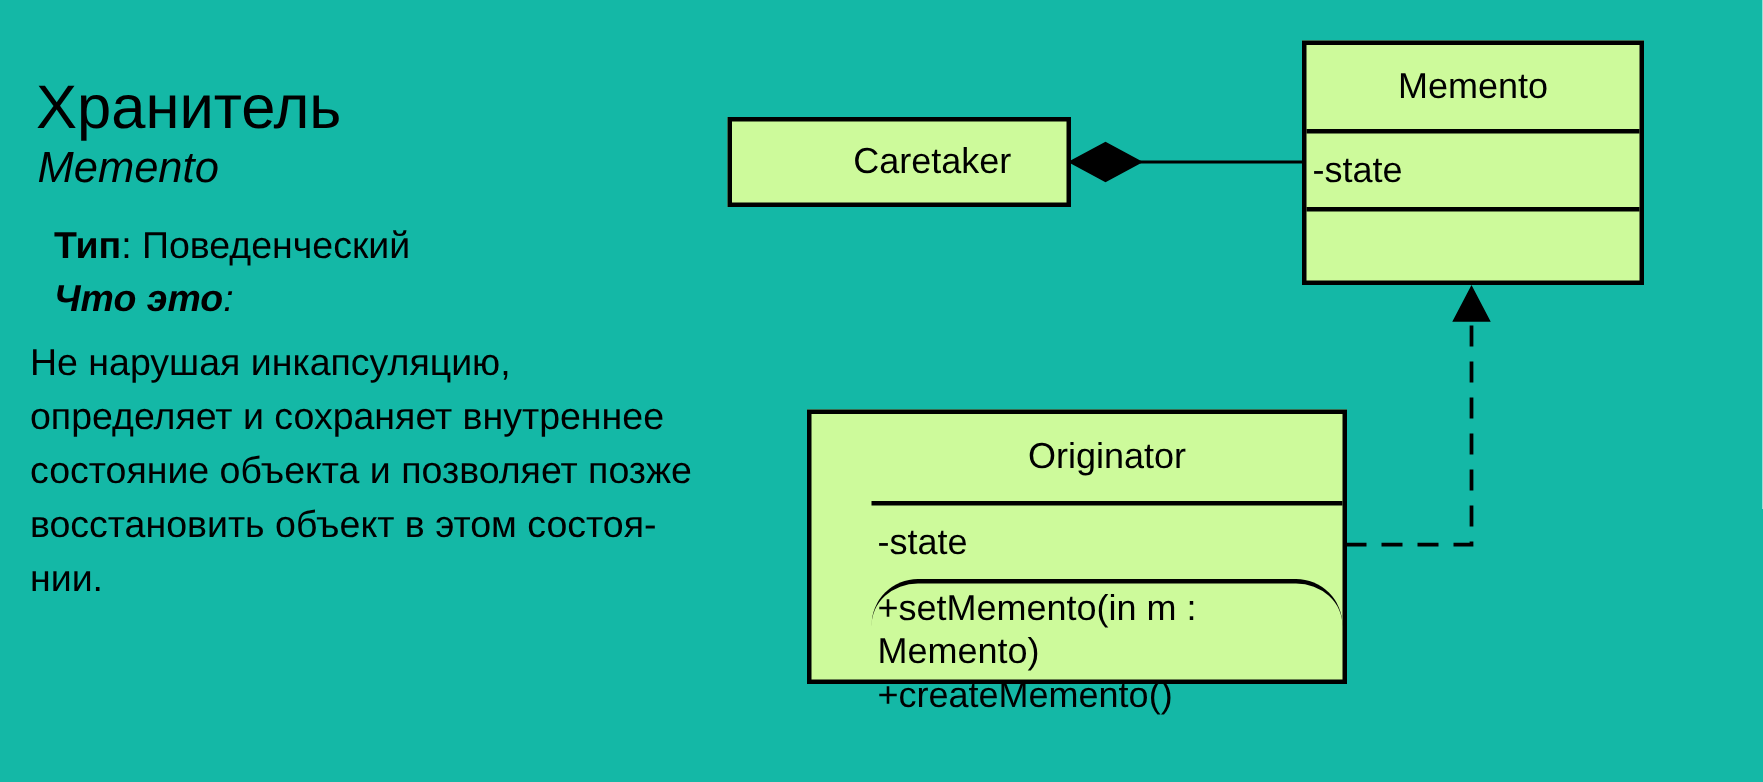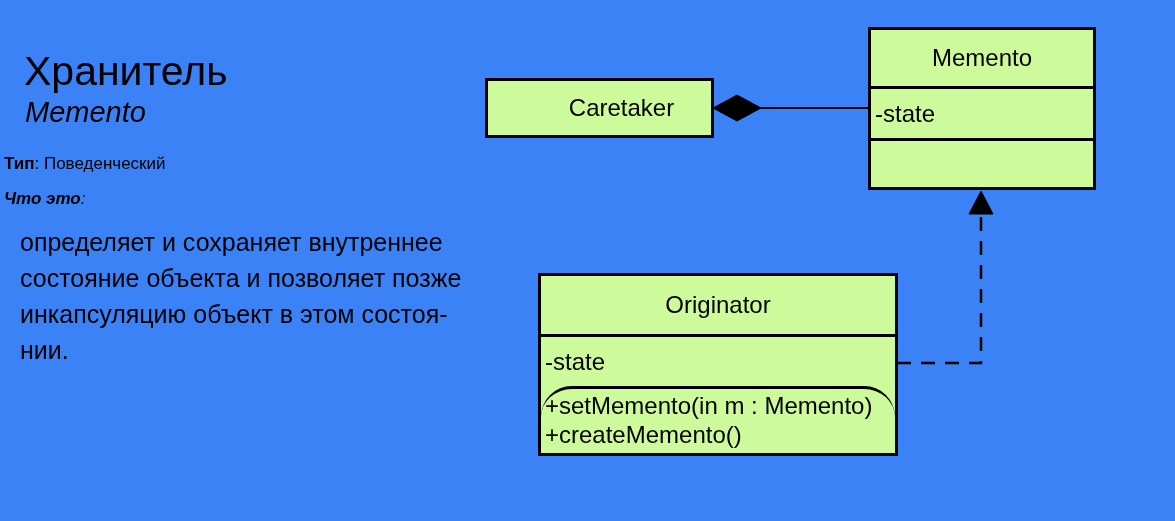--- a/index.html
+++ b/index.html
@@ -10,21 +10,21 @@
   body {
     --class-fill: #cdfa9b;
     --line-color: #000000;
     font-family: "Liberation Sans", sans-serif;
     color: #000000;
   }
   .canvas {
     position: relative;
     width: 1175px;
     height: 521px;
-    background: #3b82f6;
+    background: #14b8a6;
     overflow: hidden;
   }
 
   
   .pattern-title {
     position: absolute;
     left: 24px;
     top: 50px;
     font-size: 41px;
     line-height: 1.05;
@@ -34,22 +34,22 @@
   .pattern-subtitle {
     position: absolute;
     left: 25px;
     top: 96px;
     font-size: 29px;
     font-style: italic;
     white-space: nowrap;
   }
   .meta-line {
     position: absolute;
-    left: 4px;
-    font-size: 17px;
+    left: 36px;
+    font-size: 25px;
     line-height: 30px;
     white-space: nowrap;
   }
   .meta-line .bold { font-weight: 700; }
   #type-line { top: 149px; }
   #what-line { top: 184px; font-style: italic; }
   .description {
     position: absolute;
     left: 20px;
     top: 224px;
@@ -89,21 +89,21 @@
   }
 
   #caretaker-box { left: 485px; top: 78px;  width: 229px; height: 60px; }
   #caretaker-box .uml-title { height: 54px; margin-left: 44px; }
 
   #memento-box   { left: 868px; top: 27px;  width: 228px; height: 163px; }
   #memento-box .uml-title    { height: 56px; }
   #memento-box .uml-row      { height: 52px; }
   #memento-box .uml-empty    { height: 49px; }
 
-  #originator-box { left: 538px; top: 273px; width: 360px; height: 183px; }
+  #originator-box { left: 538px; top: 273px; width: 360px; height: 183px; padding-left: 40px; }
   #originator-box .uml-title   { height: 58px; }
   #originator-box .uml-row     { height: 52px; }
   #originator-box .uml-methods { height: 67px; border-radius: 31px; }
 
   
   .connector-layer {
     position: absolute;
     left: 0; top: 0;
     width: 1175px;
     height: 521px;
@@ -136,23 +136,24 @@
 
   <div class="meta-line" id="type-line">
     <span class="bold">Тип</span><span>: Поведенческий</span>
   </div>
 
   <div class="meta-line" id="what-line">
     <span class="bold">Что это</span><span>:</span>
   </div>
 
   <div class="description">
+    <div>Не нарушая инкапсуляцию,</div>
     <div>определяет и сохраняет внутреннее</div>
     <div>состояние объекта и позволяет позже</div>
-    <div>инкапсуляцию объект в этом состоя-</div>
+    <div>восстановить объект в этом состоя-</div>
     <div>нии.</div>
   </div>
 
   <svg class="connector-layer" viewBox="0 0 1175 521" xmlns="http://www.w3.org/2000/svg">
 
     <polygon class="filled-shape" points="713,108 737,95 761,108 737,121"></polygon>
     <line class="solid-line" x1="760" y1="108" x2="868" y2="108"></line>
 
     <path class="dashed-line" d="M 897 363 H 981 V 214"></path>
     <polygon class="filled-shape" points="981,191 969,214 993,214"></polygon>

